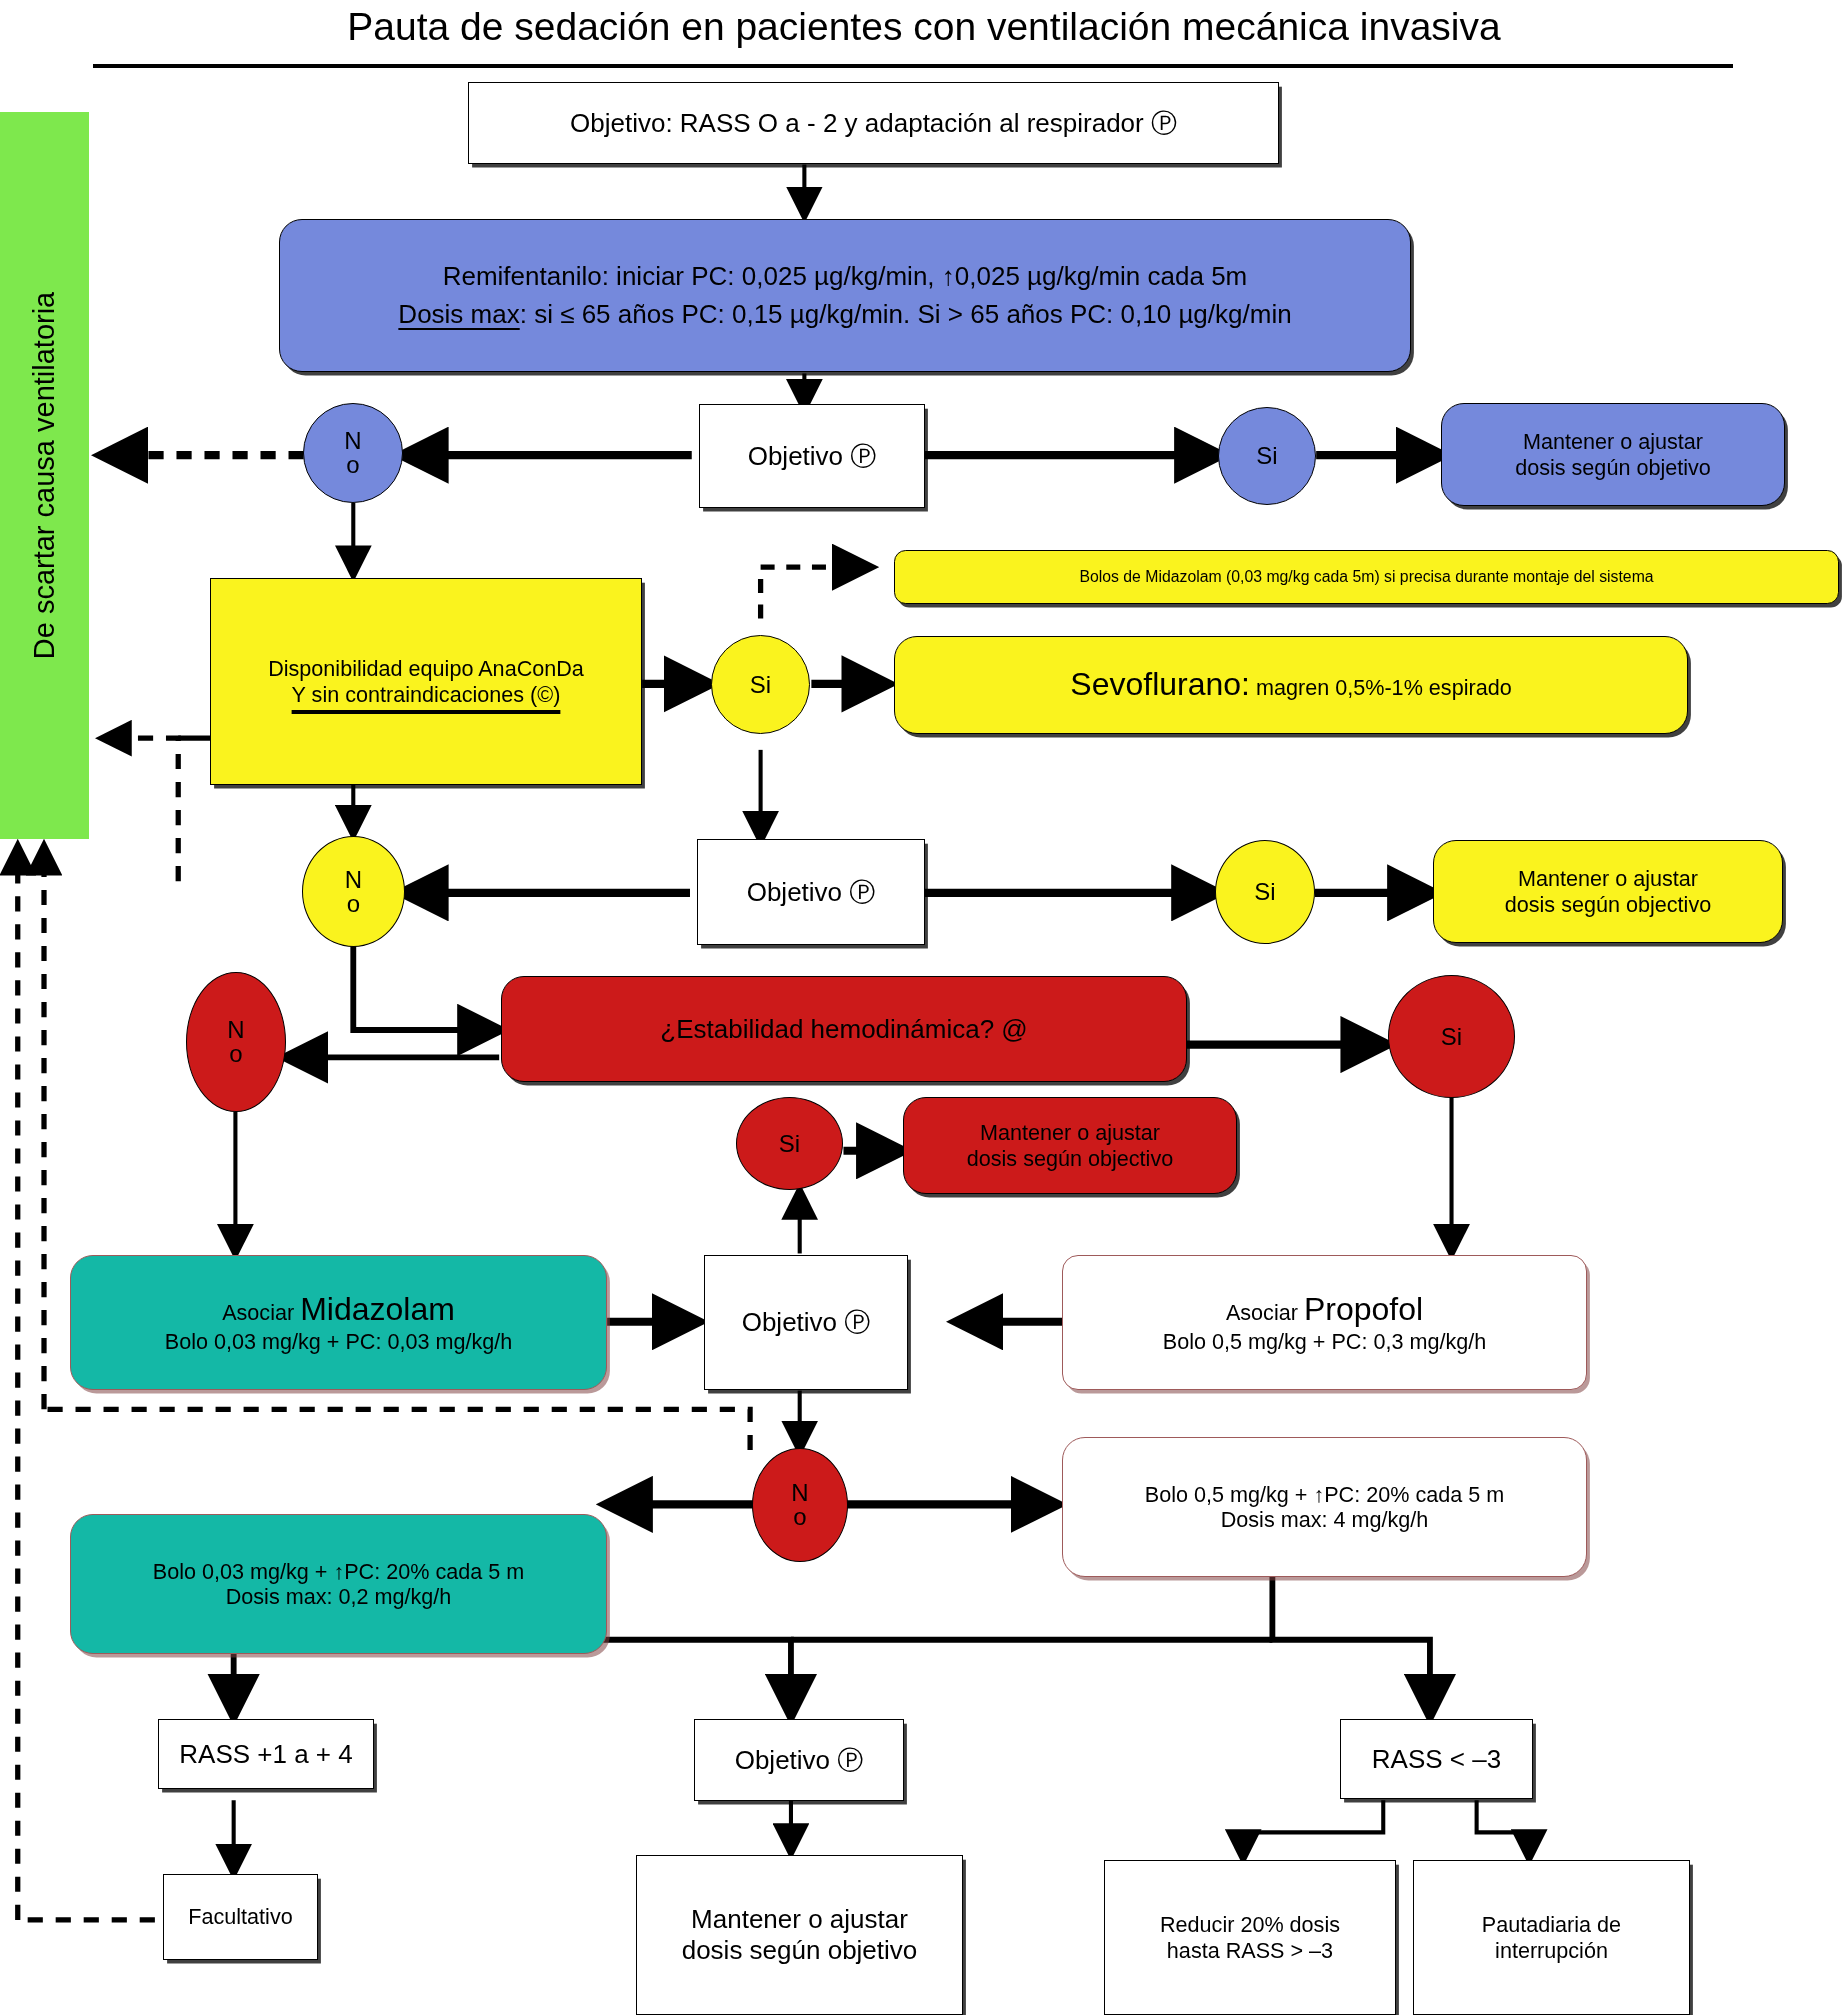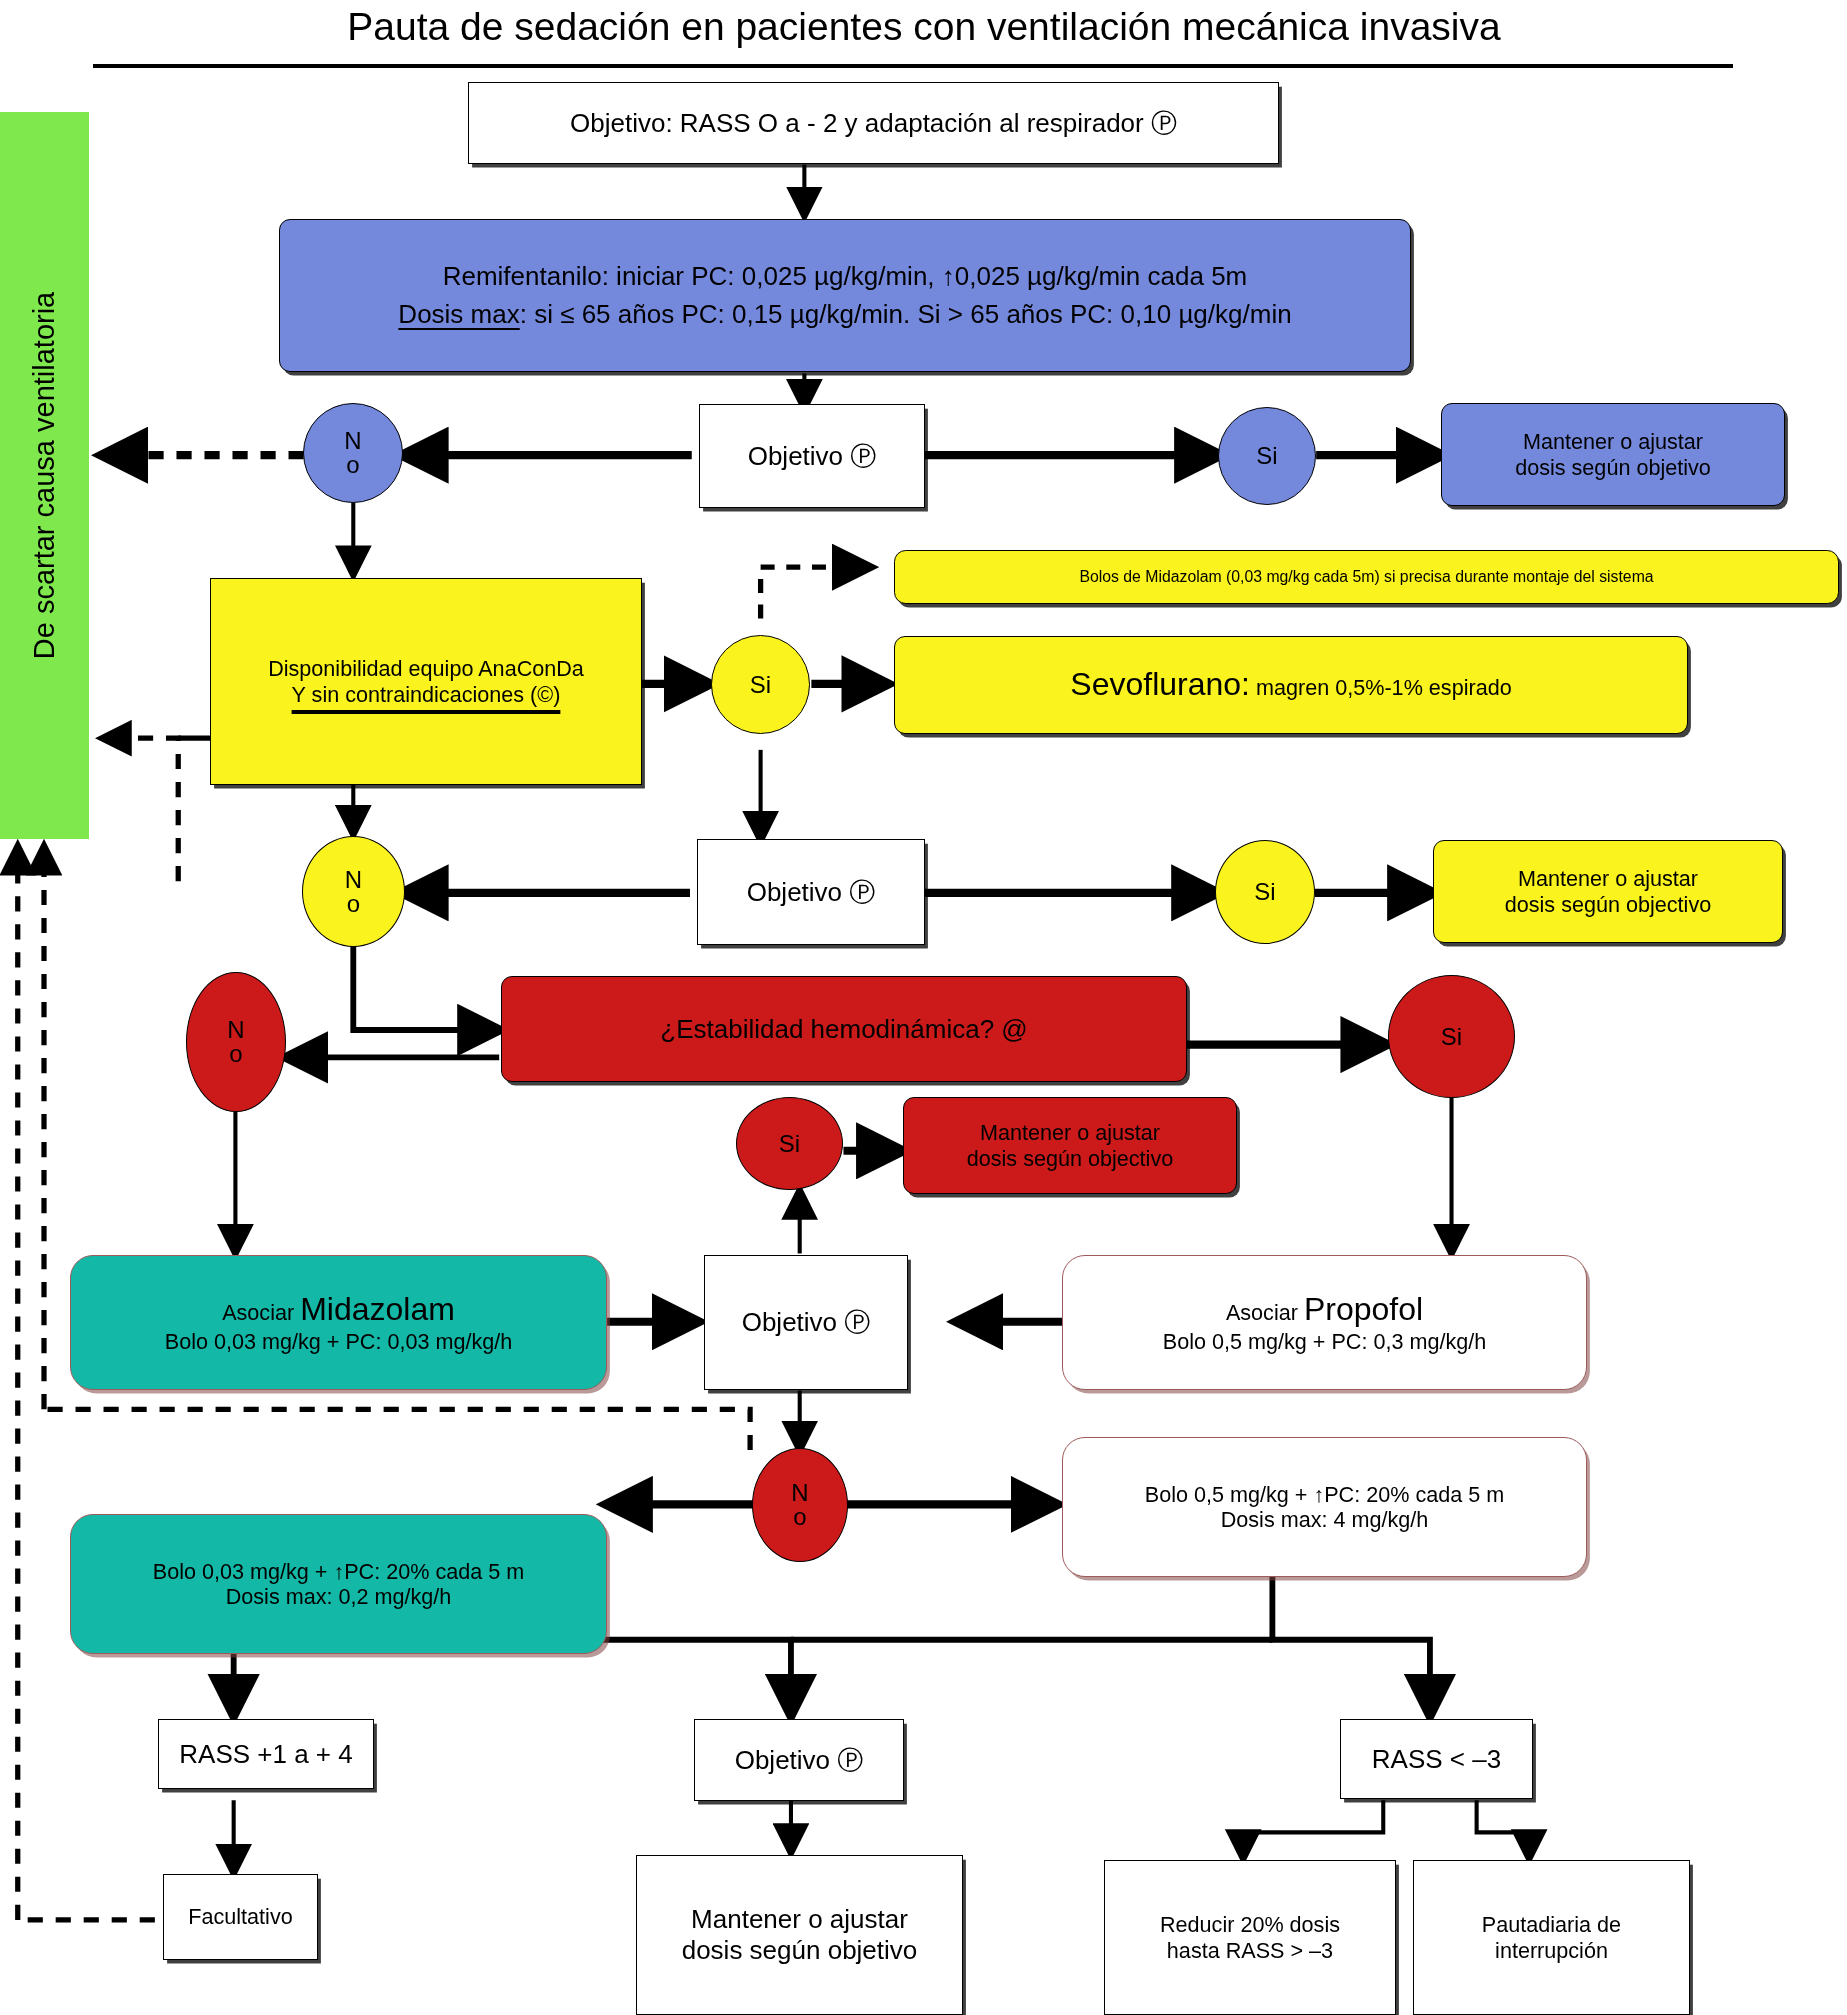--- a/index.html
+++ b/index.html
@@ -3,21 +3,21 @@
 <meta charset="utf-8">
 <style>
   html,body{margin:0;padding:0;background:#ffffff;}
   body{font-family:"Liberation Sans",sans-serif;}
   #page{position:relative;width:1848px;height:2015px;background:#ffffff;overflow:hidden;}
   svg{position:absolute;top:0;left:0;width:1848px;height:2015px;}
   .nd{position:absolute;box-sizing:border-box;display:flex;align-items:center;justify-content:center;text-align:center;color:#000;line-height:1.18;}
   
   .rect{background:#fff;border:1.8px solid #000;margin-left:7px;}
   
-  .round{border-radius:11px;border:1.8px solid #000;}
+  .round{border-radius:23px;border:1.8px solid #000;}
   .round-thin{border-radius:23px;border:1.8px solid #9E5A5A;}
   
   .ell{border-radius:50%;border:1.8px solid #000;flex-direction:column;line-height:0.98;}
   .f-blue{background:#7589DC;}
   .f-yellow{background:#FAF31E;}
   .f-red{background:#CC1A1A;}
   .f-pink{background:#14b8a6;}
   .f-white{background:#ffffff;}
   .shadow{box-shadow:3.5px 4.1px 0 -0.6px rgba(0,0,0,0.75);}
   .shadow-soft{box-shadow:3.5px 4.1px 0 -0.6px rgba(130,70,70,0.55);}
@@ -230,21 +230,21 @@
     <span>
       <span class="md">Asociar </span><span class="big-drug">Midazolam</span>
     </span>
     <span class="md">Bolo 0,03 mg/kg + PC: 0,03 mg/kg/h</span>
   </div>
 
   <div class="nd rect shadow lg" style="left:697px;top:1255px;width:204px;height:135px;">
     <span>Objetivo Ⓟ</span>
   </div>
 
-  <div class="nd round-thin f-white shadow-soft" style="left:1062px;top:1255px;width:525px;height:135px;flex-direction:column;">
+  <div class="nd round-thin f-white shadow-soft" style="left:1062px;top:1255px;width:525px;height:135px;flex-direction:column;border-radius:16px;">
     <span>
       <span class="md">Asociar </span><span class="big-drug">Propofol</span>
     </span>
     <span class="md">Bolo 0,5 mg/kg + PC: 0,3 mg/kg/h</span>
   </div>
 
   <div class="nd ell f-red circ-lbl" style="left:752px;top:1448px;width:96px;height:114px;">
     <span>N</span>
       <span>o</span>
   </div>

